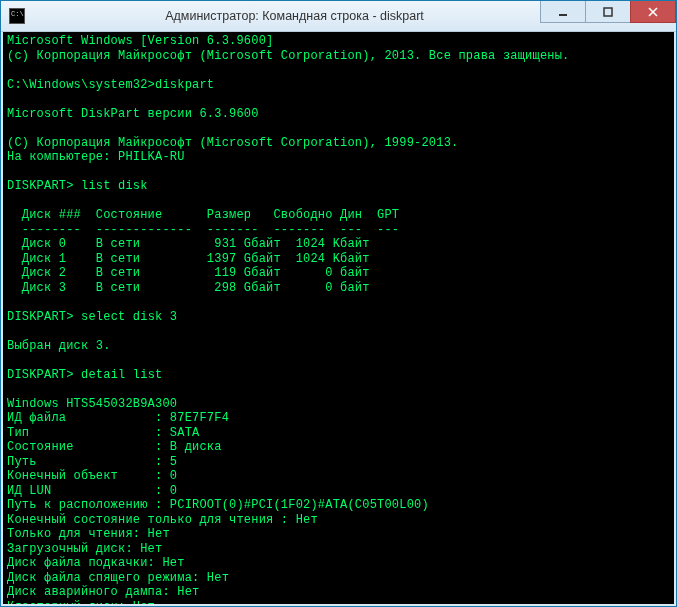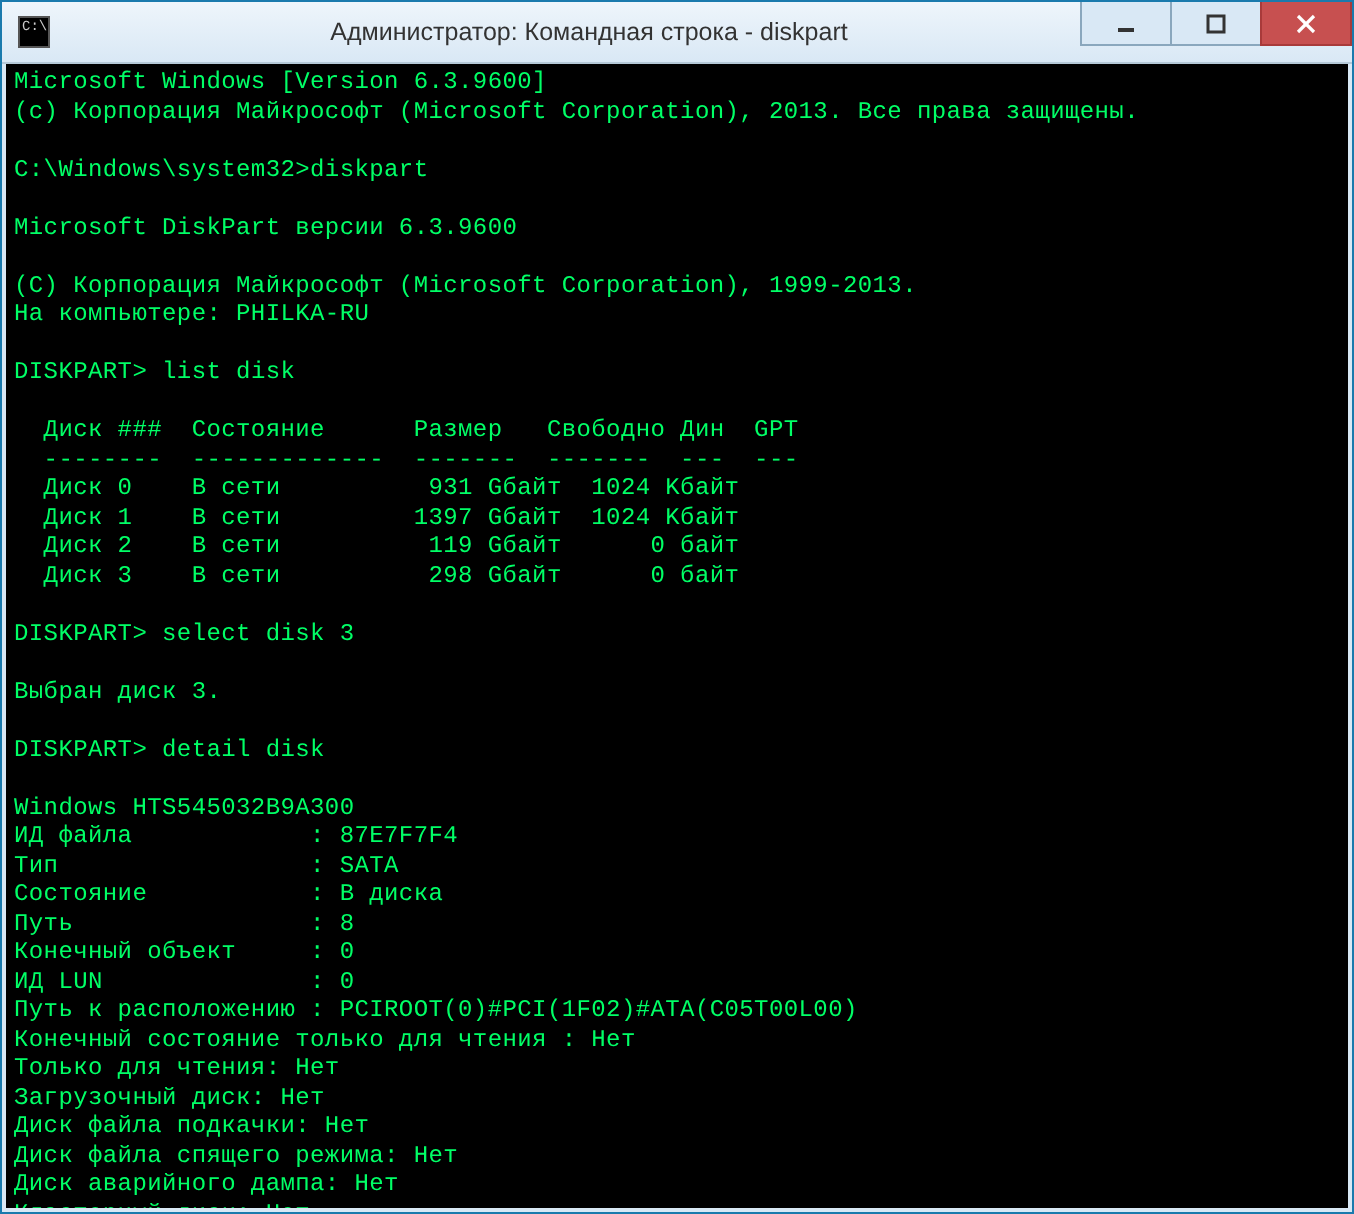--- a/index.html
+++ b/index.html
@@ -137,27 +137,27 @@
 <span class="dash-row">  --------  -------------  -------  -------  ---  ---</span>
 <span>  Диск 0    В сети          931 Gбайт  1024 Kбайт</span>
 <span>  Диск 1    В сети         1397 Gбайт  1024 Kбайт</span>
 <span>  Диск 2    В сети          119 Gбайт      0 байт</span>
 <span>  Диск 3    В сети          298 Gбайт      0 байт</span>
 
 <span>DISKPART&gt;</span> <span>select disk 3</span>
 
 <span>Выбран диск 3.</span>
 
-<span>DISKPART&gt;</span> <span>detail disk</span>
+<span>DISKPART&gt;</span> <span>detail list</span>
 
 <span>Windows HTS545032B9A300</span>
 <span>ИД файла            : 87E7F7F4</span>
 <span>Тип                 : SATA</span>
 <span>Состояние           : В диска</span>
-<span>Путь                : 8</span>
+<span>Путь                : 5</span>
 <span>Конечный объект     : 0</span>
 <span>ИД LUN              : 0</span>
 <span>Путь к расположению : PCIROOT(0)#PCI(1F02)#ATA(C05T00L00)</span>
 <span>Конечный состояние только для чтения : Нет</span>
 <span>Только для чтения: Нет</span>
 <span>Загрузочный диск: Нет</span>
 <span>Диск файла подкачки: Нет</span>
 <span>Диск файла спящего режима: Нет</span>
 <span>Диск аварийного дампа: Нет</span>
 <span>Кластерный диск: Нет</span>

